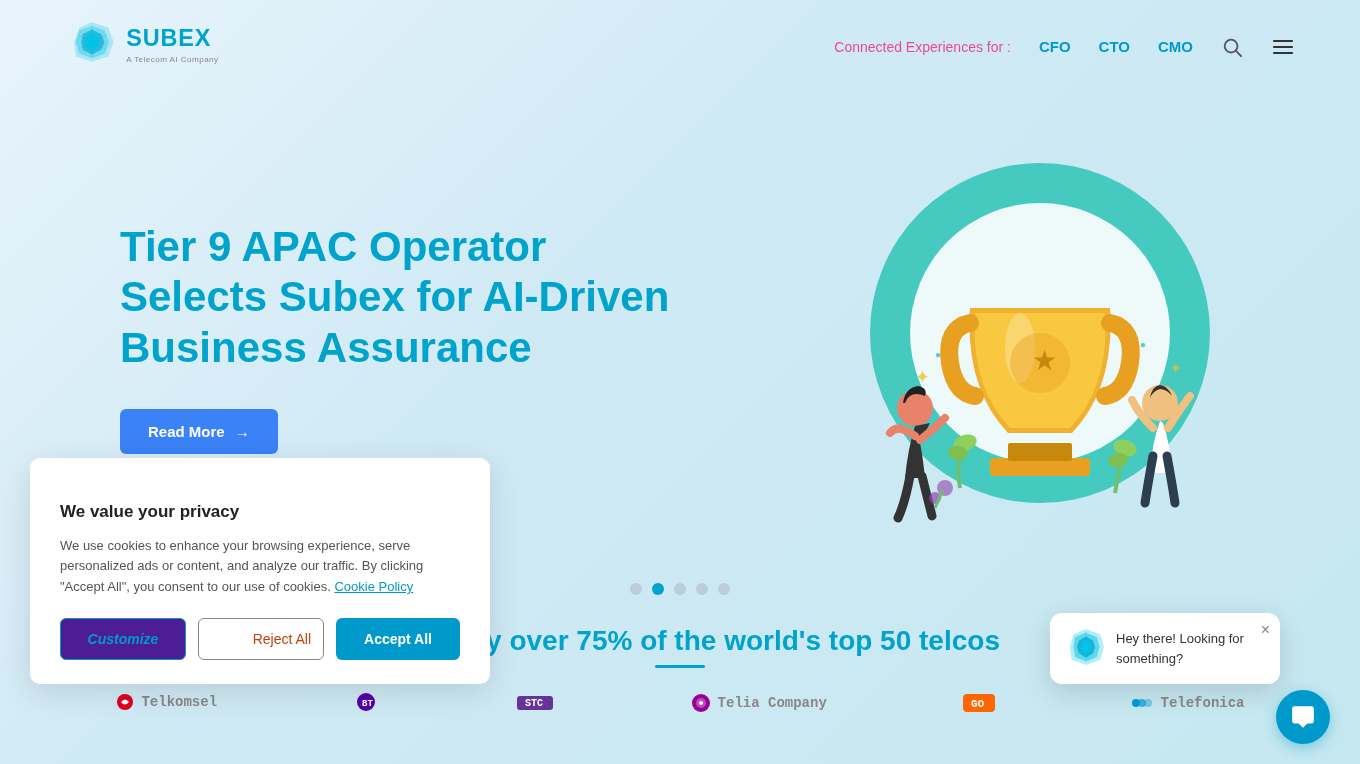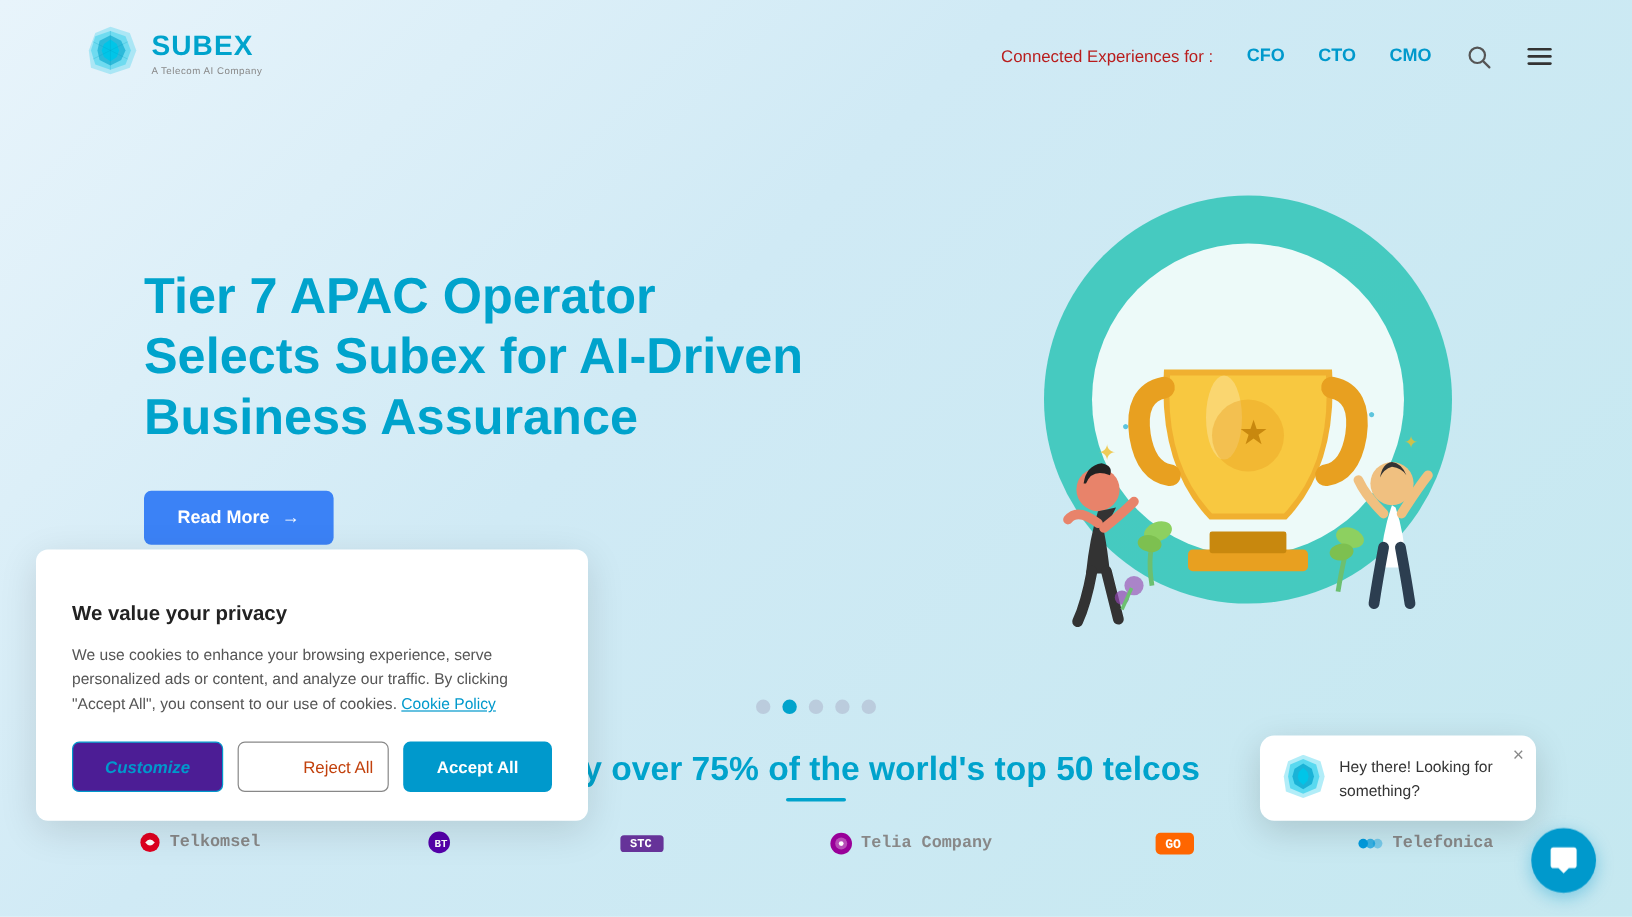--- a/index.html
+++ b/index.html
@@ -27,21 +27,21 @@
     .logo-svg {
       width: 180px;
       height: 65px;
     }
     .nav-right {
       display: flex;
       align-items: center;
       gap: 28px;
     }
     .nav-label {
-      color: #b91c1c;
+      color: #ec4899;
       font-size: 14px;
       white-space: nowrap;
     }
     .nav-link {
       color: #0099cc;
       font-size: 15px;
       font-weight: 600;
       text-decoration: none;
       cursor: pointer;
     }
@@ -320,21 +320,21 @@
         <line x1="3" y1="6" x2="21" y2="6"></line>
         <line x1="3" y1="12" x2="21" y2="12"></line>
         <line x1="3" y1="18" x2="21" y2="18"></line>
       </svg>
     </button>
   </nav>
 </header>
 
 <section class="hero">
   <div class="hero-text">
-    <h1 class="hero-title">Tier 7 APAC Operator Selects Subex for AI-Driven Business Assurance</h1>
+    <h1 class="hero-title">Tier 9 APAC Operator Selects Subex for AI-Driven Business Assurance</h1>
     <button class="read-more-btn">
       <span>Read More</span>
       <span>→</span>
     </button>
   </div>
 
   <div class="hero-image">
     <svg viewBox="0 0 500 400" xmlns="http://www.w3.org/2000/svg" width="500" height="400">
 
       <circle cx="280" cy="185" r="170" fill="#2ec4b6" opacity="0.85"></circle>

